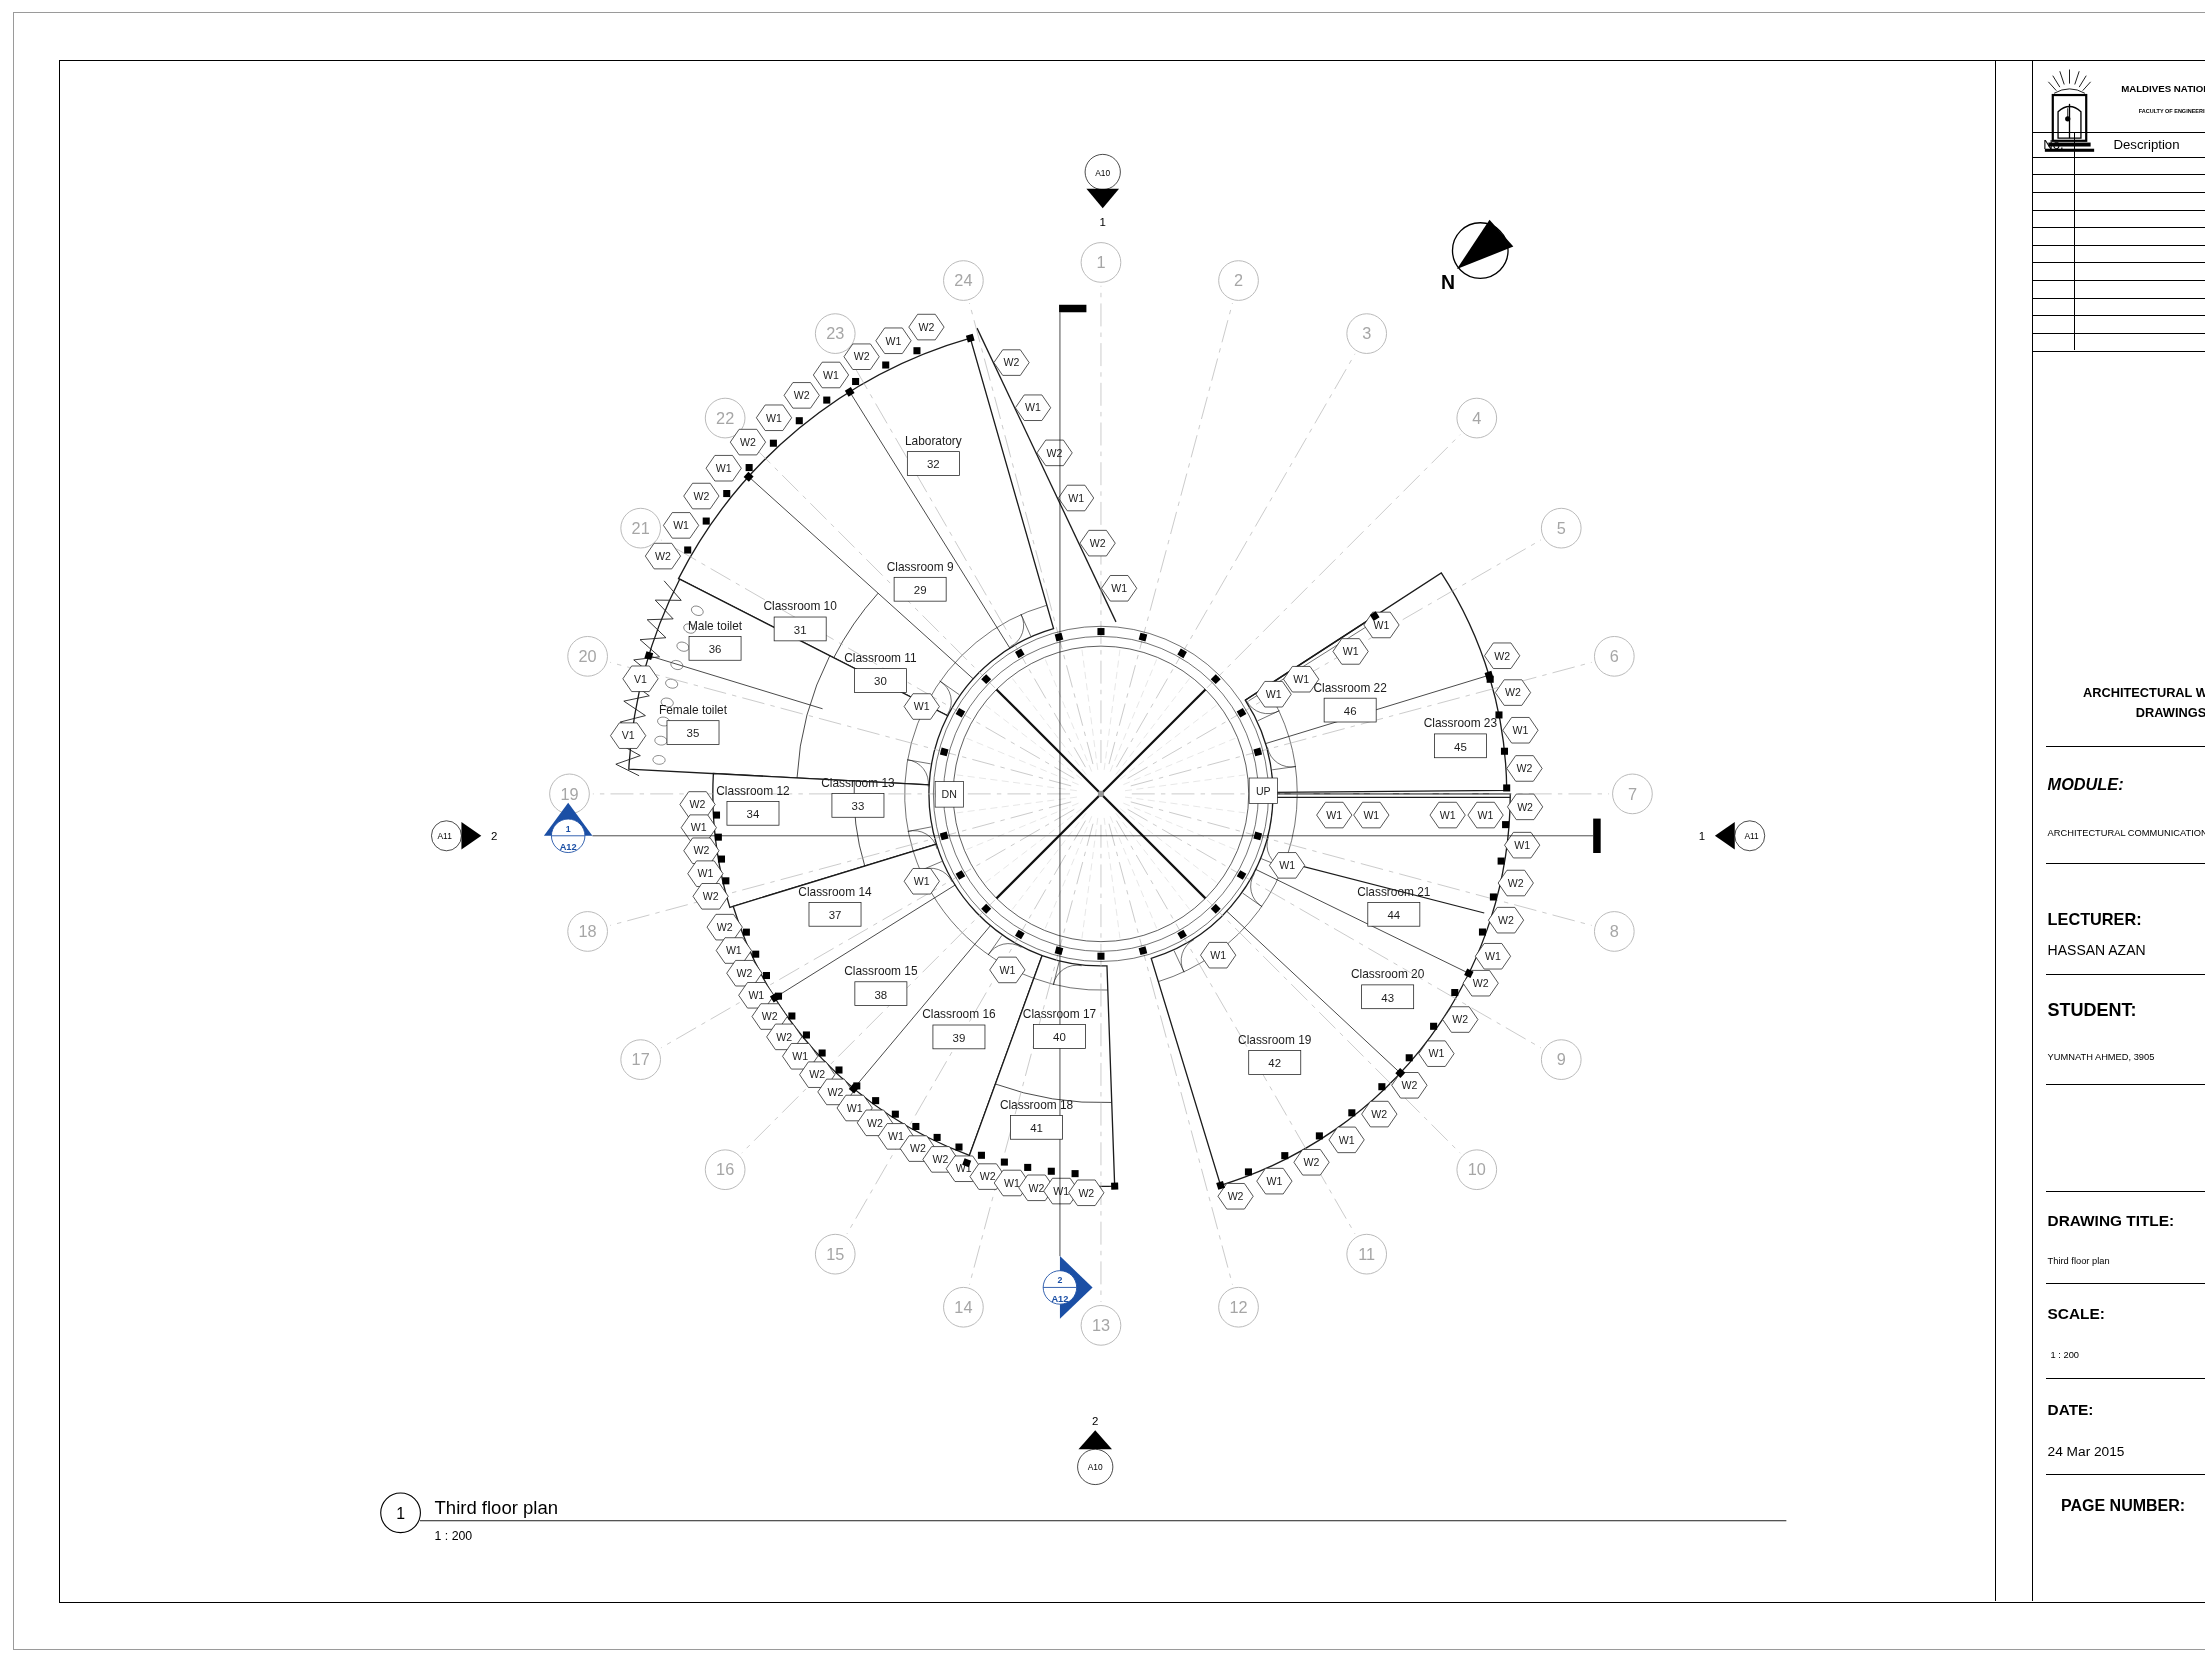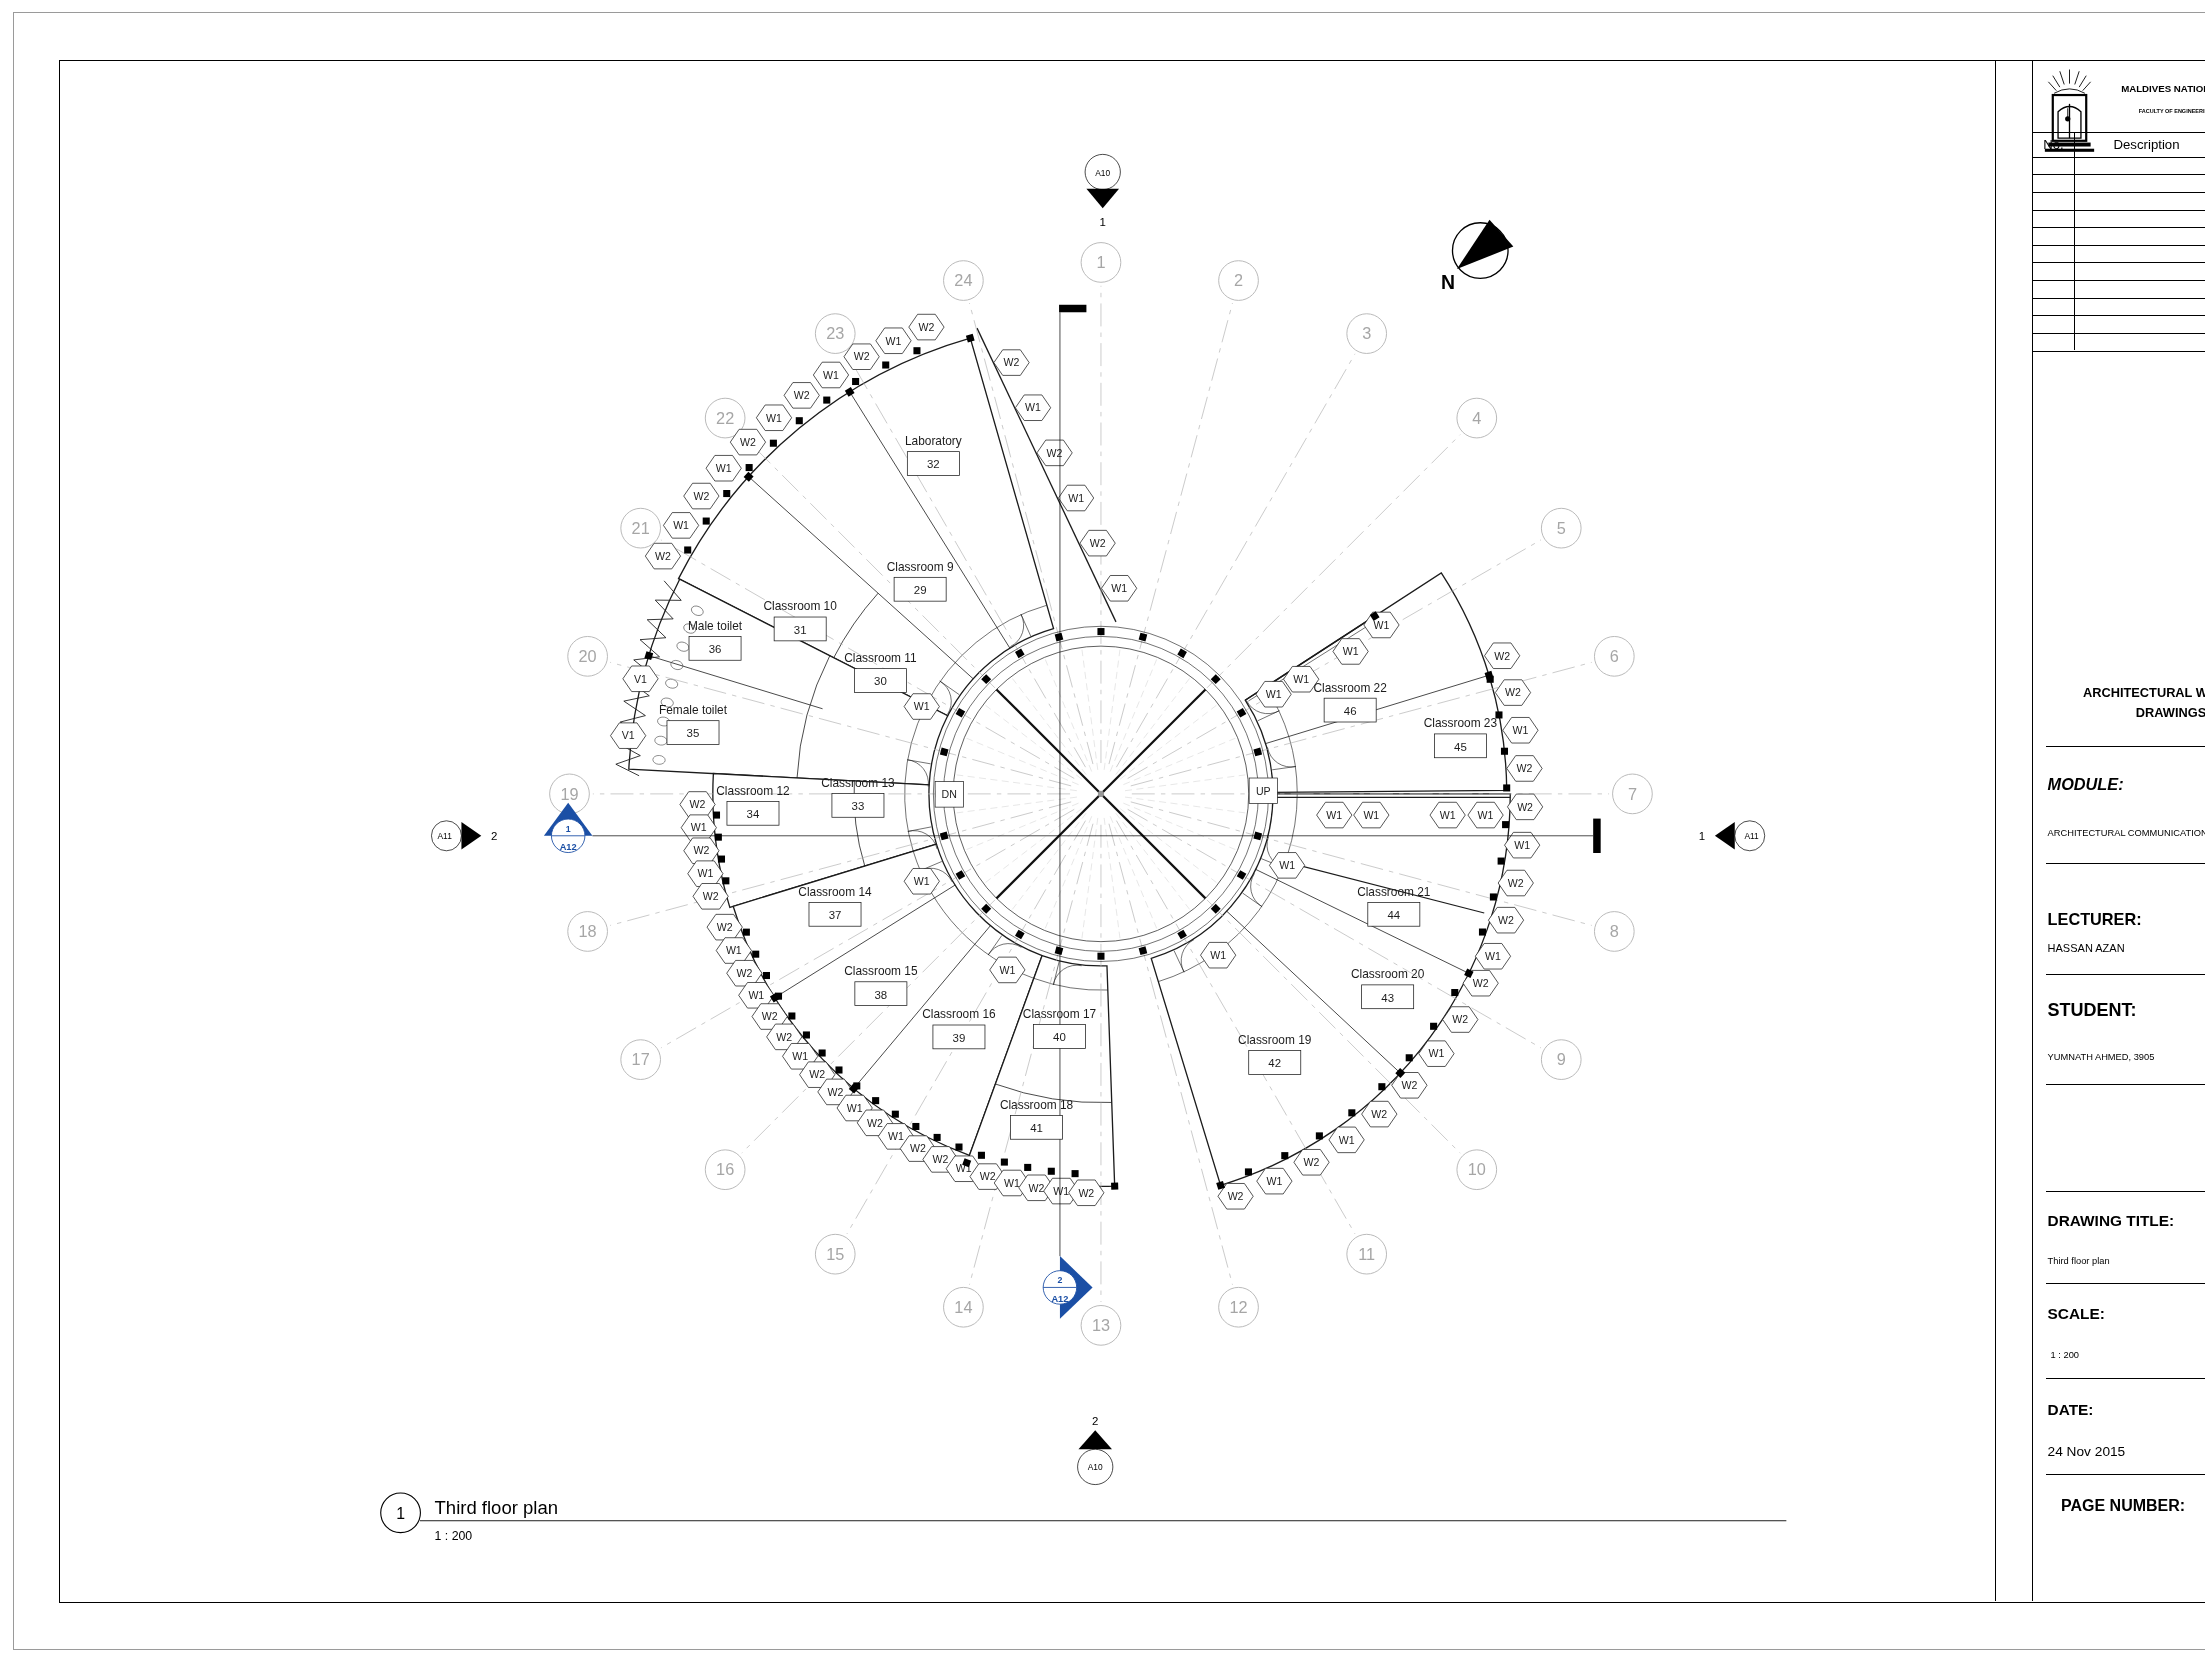--- a/index.html
+++ b/index.html
@@ -807,36 +807,36 @@
 
   <div class="tb-text tb-bold center" style="left:0;top:625px;width:276px;font-size:12.8px;">ARCHITECTURAL WORKING</div>
   <div class="tb-text tb-bold center" style="left:0;top:645px;width:276px;font-size:12.8px;">DRAWINGS</div>
   <div class="hline" style="left:13.2px;top:686px;width:249px;height:0.4px;"></div>
 
   <div class="tb-text tb-bold" style="left:14.6px;top:715px;font-size:16.3px;font-style:italic;">MODULE:</div>
   <div class="tb-text" style="left:14.6px;top:768px;font-size:9.3px;">ARCHITECTURAL COMMUNICATION 4</div>
   <div class="hline" style="left:13.2px;top:803px;width:249px;height:0.4px;"></div>
 
   <div class="tb-text tb-bold" style="left:14.6px;top:830px;font-size:16.3px;margin-top:20px;">LECTURER:</div>
-  <div class="tb-text" style="left:14.6px;top:882px;font-size:11px;">HASSAN AZAN</div>
+  <div class="tb-text" style="left:14.6px;top:882px;font-size:14px;">HASSAN AZAN</div>
   <div class="hline" style="left:13.2px;top:914px;width:249px;height:0.4px;"></div>
 
   <div class="tb-text tb-bold" style="left:14.6px;top:940px;font-size:18px;">STUDENT:</div>
   <div class="tb-text" style="left:14.6px;top:992px;font-size:9.3px;">YUMNATH AHMED, 3905</div>
   <div class="hline" style="left:13.2px;top:1024px;width:249px;height:0.4px;"></div>
 
   <div class="hline" style="left:13.2px;top:1131px;width:249px;height:0.4px;"></div>
   <div class="tb-text tb-bold" style="left:14.6px;top:1152px;font-size:15.4px;">DRAWING TITLE:</div>
   <div class="tb-text" style="left:14.6px;top:1196px;font-size:9.3px;">Third floor plan</div>
   <div class="hline" style="left:13.2px;top:1223px;width:249px;height:0.4px;"></div>
 
   <div class="tb-text tb-bold" style="left:14.6px;top:1245px;font-size:15.4px;">SCALE:</div>
   <div class="tb-text" style="left:17.6px;top:1290px;font-size:9.3px;">1 : 200</div>
   <div class="hline" style="left:13.2px;top:1318px;width:249px;height:0.4px;"></div>
 
   <div class="tb-text tb-bold" style="left:14.6px;top:1341px;font-size:15.4px;">DATE:</div>
-  <div class="tb-text" style="left:14.6px;top:1384px;font-size:13.7px;">24 Nov 2015</div>
+  <div class="tb-text" style="left:14.6px;top:1384px;font-size:13.7px;">24 Mar 2015</div>
   <div class="hline" style="left:13.2px;top:1414px;width:249px;height:0.4px;"></div>
 
   <div class="tb-text tb-bold" style="left:28px;top:1437px;font-size:16px;">PAGE NUMBER:</div>
 
 </div>
 
 
 </body></html>

